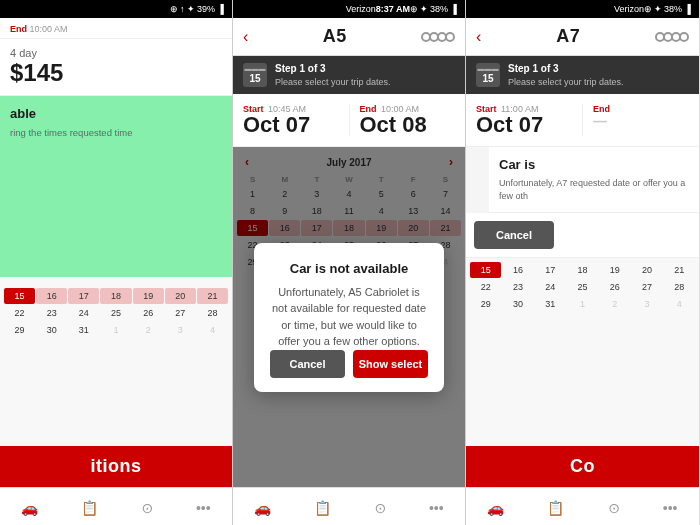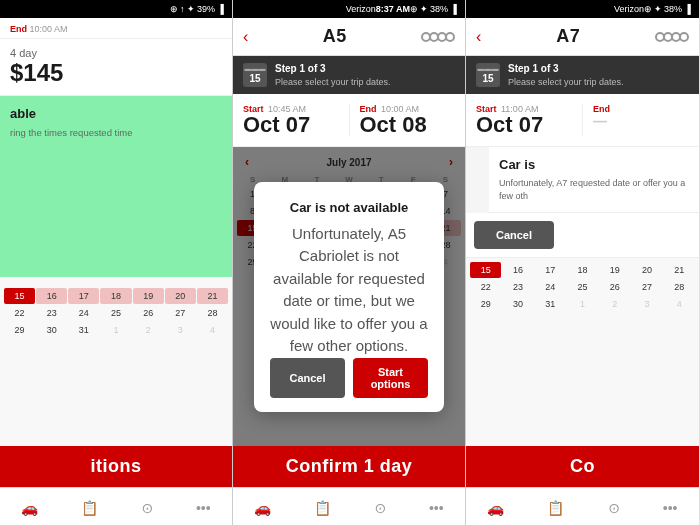--- a/index.html
+++ b/index.html
@@ -186,21 +186,21 @@
       text-align: center;
       box-shadow: 0 4px 20px rgba(0,0,0,0.3);
     }
     .modal-title {
       font-size: 13px;
       font-weight: 700;
       color: #1a1a1a;
       margin-bottom: 8px;
     }
     .modal-body {
-      font-size: 15px;
+      font-size: 11px;
       color: #555;
       line-height: 1.5;
       margin-bottom: 0;
     }
     .modal-buttons {
       display: flex;
       gap: 8px;
     }
     .btn-cancel {
       flex: 1;
@@ -429,29 +429,26 @@
       <div class="cal-cell dimmed">3</div>
       <div class="cal-cell dimmed">4</div>
     </div>
 
     <div class="modal-overlay">
       <div class="modal-box">
         <div class="modal-title">Car is not available</div>
         <div class="modal-body">Unfortunately, A5 Cabriolet is not available for requested date or time, but we would like to offer you a few other options.</div>
         <div class="modal-buttons">
           <button class="btn-cancel">Cancel</button>
-          <button class="btn-show">Start options</button>
+          <button class="btn-show">Show select</button>
         </div>
       </div>
     </div>
   </div>
 
-  <div class="confirm-bar">
-    <span>Confirm 1 day</span>
-  </div>
 
   <div class="bottom-nav">
     <span class="nav-icon active">🚗</span>
     <span class="nav-icon">📋</span>
     <span class="nav-icon">⊙</span>
     <span class="nav-icon">•••</span>
   </div>
 </div>
 
 <div class="phone-panel right">

